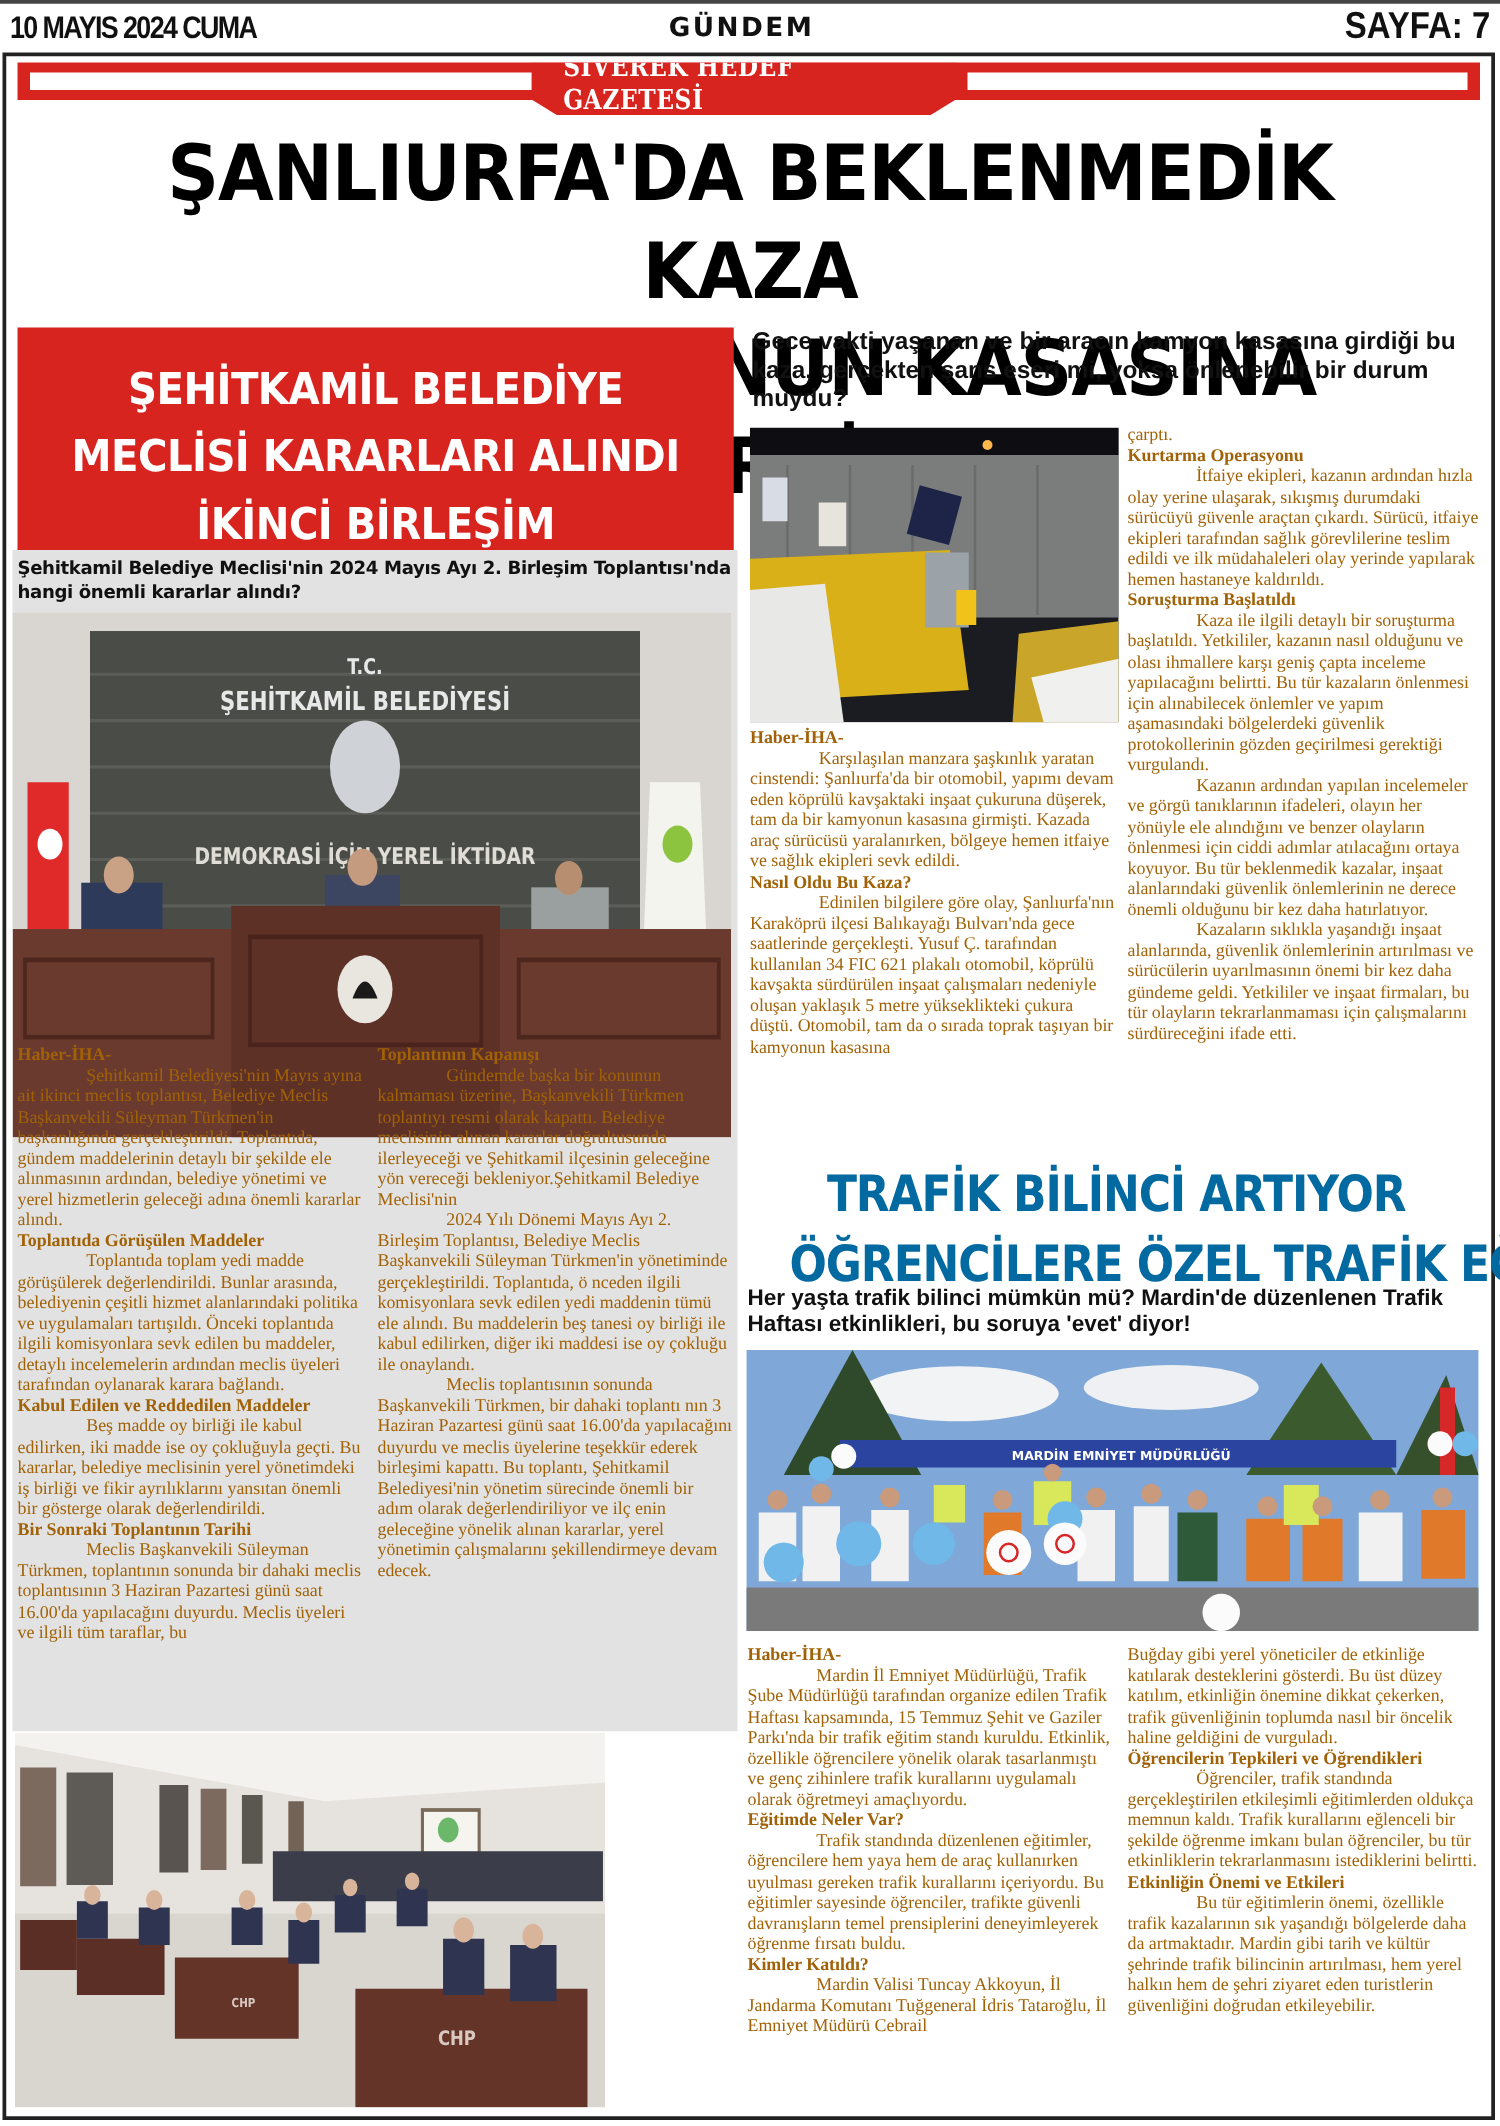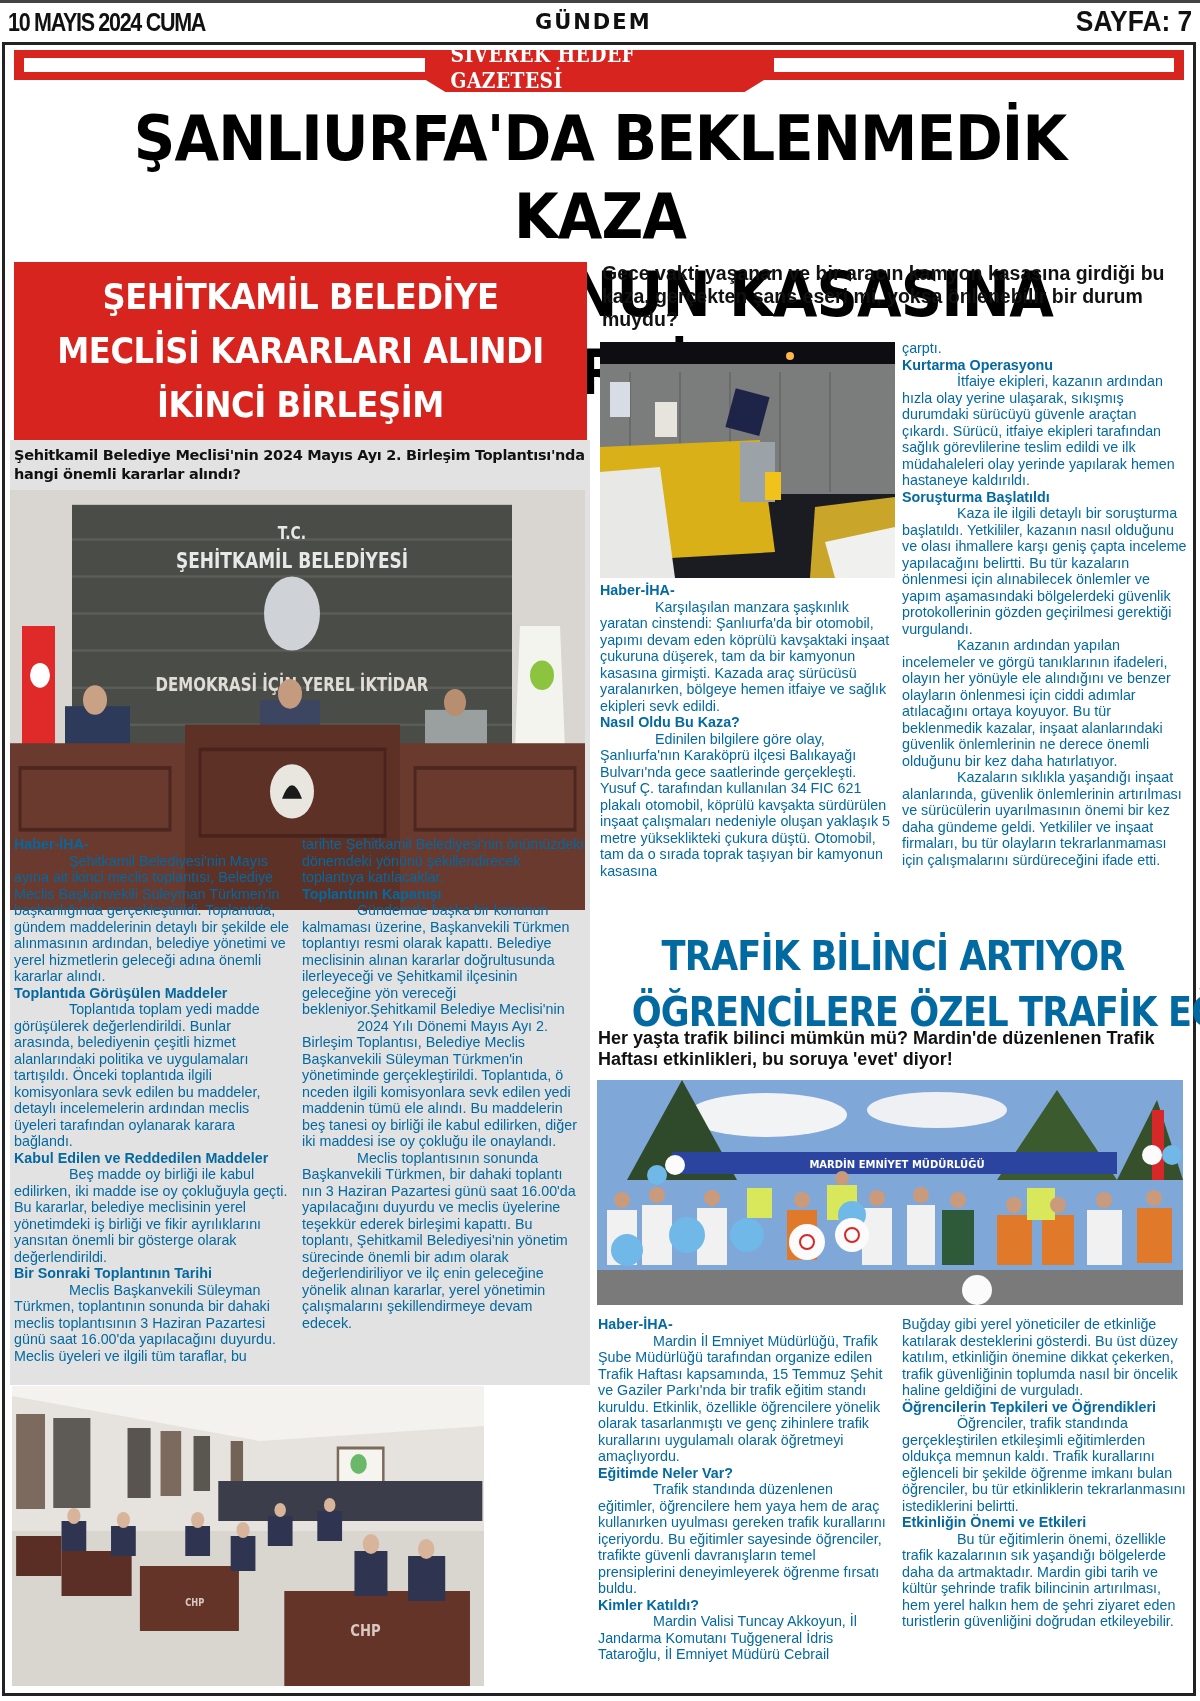--- a/index.html
+++ b/index.html
@@ -21,28 +21,28 @@
   .mast-bar { position: absolute; left: 14px; top: 50px; width: 1170px; height: 30px; background: #d8241f; }
   .mast-bar .inner-l { position: absolute; left: 10px; top: 8px; width: 410px; height: 14px; background: #fff; }
   .mast-bar .inner-r { position: absolute; right: 10px; top: 8px; width: 400px; height: 14px; background: #fff; }
   .mast-tab { position: absolute; left: 425px; top: 50px; width: 340px; height: 42px; background: #d8241f; clip-path: polygon(0 0, 100% 0, 100% 70%, 94% 100%, 6% 100%, 0 70%); display: flex; align-items: center; justify-content: center; }
   .mast-tab span { color: #fff; font-family: "DejaVu Serif", serif; font-weight: bold; font-size: 22px; letter-spacing: 0.5px; margin-top: -8px; transform: scaleX(0.85); display: inline-block; }
 
   
   .main-headline { position: absolute; left: 20px; top: 100px; width: 1160px; text-align: center; font-family: "DejaVu Sans", sans-serif; font-weight: bold; font-size: 62px; line-height: 78px; letter-spacing: -1px; color: #000; transform: scaleX(0.93); transform-origin: center top; }
 
   
-  .left-red { position: absolute; left: 14px; top: 262px; width: 573px; height: 210px; background: #d8241f; color: #fff; text-align: center; font-family: "DejaVu Sans", sans-serif; font-weight: bold; font-size: 35px; line-height: 54px; padding-top: 8px; letter-spacing: -0.5px; }
+  .left-red { position: absolute; left: 14px; top: 262px; width: 573px; height: 210px; background: #d8241f; color: #fff; text-align: center; font-family: "DejaVu Sans", sans-serif; font-weight: bold; font-size: 35px; line-height: 54px; padding-top: 23px; letter-spacing: -0.5px; }
   .left-red div { transform: scaleX(0.92); }
   .left-gray { position: absolute; left: 10px; top: 440px; width: 580px; height: 945px; background: #e2e2e2; }
   .left-dek { position: absolute; left: 14px; top: 446px; width: 576px; font-family: "DejaVu Sans", sans-serif; font-weight: bold; font-size: 14.5px; line-height: 19px; color: #111; letter-spacing: -0.3px; }
   .photo { position: absolute; overflow: hidden; }
   .photo svg { width: 100%; height: 100%; display: block; }
 
-  .col { position: absolute; font-family: Liberation Sans, sans-serif; font-size: 14.3px; line-height: 16.5px; color: #0369a1; }
+  .col { position: absolute; font-family: Liberation Serif, serif; font-size: 14.3px; line-height: 16.5px; color: #a16207; }
   .col p { text-indent: 0; }
   .col .ind { padding-left: 0; }
   .col .ind::before { content: ""; display: inline-block; width: 55px; }
   .col .sub { font-weight: bold; font-size: 14.3px; }
   .col .byline { font-weight: bold; }
 
   
   .right-dek { position: absolute; left: 602px; top: 262px; width: 590px; font-family: "Liberation Sans", sans-serif; font-weight: bold; font-size: 19.5px; line-height: 23px; color: #111; }
 
   
@@ -121,21 +121,20 @@
     <p class="byline">Haber-İHA-</p>
     <p class="ind">Şehitkamil Belediyesi'nin Mayıs ayına ait ikinci meclis toplantısı, Belediye Meclis Başkanvekili Süleyman Türkmen'in başkanlığında gerçekleştirildi. Toplantıda, gündem maddelerinin detaylı bir şekilde ele alınmasının ardından, belediye yönetimi ve yerel hizmetlerin geleceği adına önemli kararlar alındı.</p>
     <p class="sub">Toplantıda Görüşülen Maddeler</p>
     <p class="ind">Toplantıda toplam yedi madde görüşülerek değerlendirildi. Bunlar arasında, belediyenin çeşitli hizmet alanlarındaki politika ve uygulamaları tartışıldı. Önceki toplantıda ilgili komisyonlara sevk edilen bu maddeler, detaylı incelemelerin ardından meclis üyeleri tarafından oylanarak karara bağlandı.</p>
     <p class="sub">Kabul Edilen ve Reddedilen Maddeler</p>
     <p class="ind">Beş madde oy birliği ile kabul edilirken, iki madde ise oy çokluğuyla geçti. Bu kararlar, belediye meclisinin yerel yönetimdeki iş birliği ve fikir ayrılıklarını yansıtan önemli bir gösterge olarak değerlendirildi.</p>
     <p class="sub">Bir Sonraki Toplantının Tarihi</p>
     <p class="ind">Meclis Başkanvekili Süleyman Türkmen, toplantının sonunda bir dahaki meclis toplantısının 3 Haziran Pazartesi günü saat 16.00'da yapılacağını duyurdu. Meclis üyeleri ve ilgili tüm taraflar, bu</p>
   </div>
 <div class="col" style="left:302px; top:836px; width:284px;" id="council-col2">
-    <p class="">tarihte Şehitkamil Belediyesi'nin önümüzdeki dönemdeki yönünü şekillendirecek toplantıya katılacaklar.</p>
     <p class="sub">Toplantının Kapanışı</p>
     <p class="ind">Gündemde başka bir konunun kalmaması üzerine, Başkanvekili Türkmen toplantıyı resmi olarak kapattı. Belediye meclisinin alınan kararlar doğrultusunda ilerleyeceği ve Şehitkamil ilçesinin geleceğine yön vereceği bekleniyor.Şehitkamil Belediye Meclisi'nin</p>
     <p class="ind">2024 Yılı Dönemi Mayıs Ayı 2. Birleşim Toplantısı, Belediye Meclis Başkanvekili Süleyman Türkmen'in yönetiminde gerçekleştirildi. Toplantıda, ö nceden ilgili komisyonlara sevk edilen yedi maddenin tümü ele alındı. Bu maddelerin beş tanesi oy birliği ile kabul edilirken, diğer iki maddesi ise oy çokluğu ile onaylandı.</p>
     <p class="ind">Meclis toplantısının sonunda Başkanvekili Türkmen, bir dahaki toplantı nın 3 Haziran Pazartesi günü saat 16.00'da yapılacağını duyurdu ve meclis üyelerine teşekkür ederek birleşimi kapattı. Bu toplantı, Şehitkamil Belediyesi'nin yönetim sürecinde önemli bir adım olarak değerlendiriliyor ve ilç enin geleceğine yönelik alınan kararlar, yerel yönetimin çalışmalarını şekillendirmeye devam edecek.</p>
   </div>
 
 <div class="photo" style="left:12px; top:1386px; width:472px; height:300px;">
   <svg viewBox="0 0 572 300" preserveAspectRatio="none">
     <rect width="572" height="300" fill="#e6e3de"></rect>
     <polygon points="0,0 572,0 572,40 300,55 0,10" fill="#f3f2ee"></polygon>

